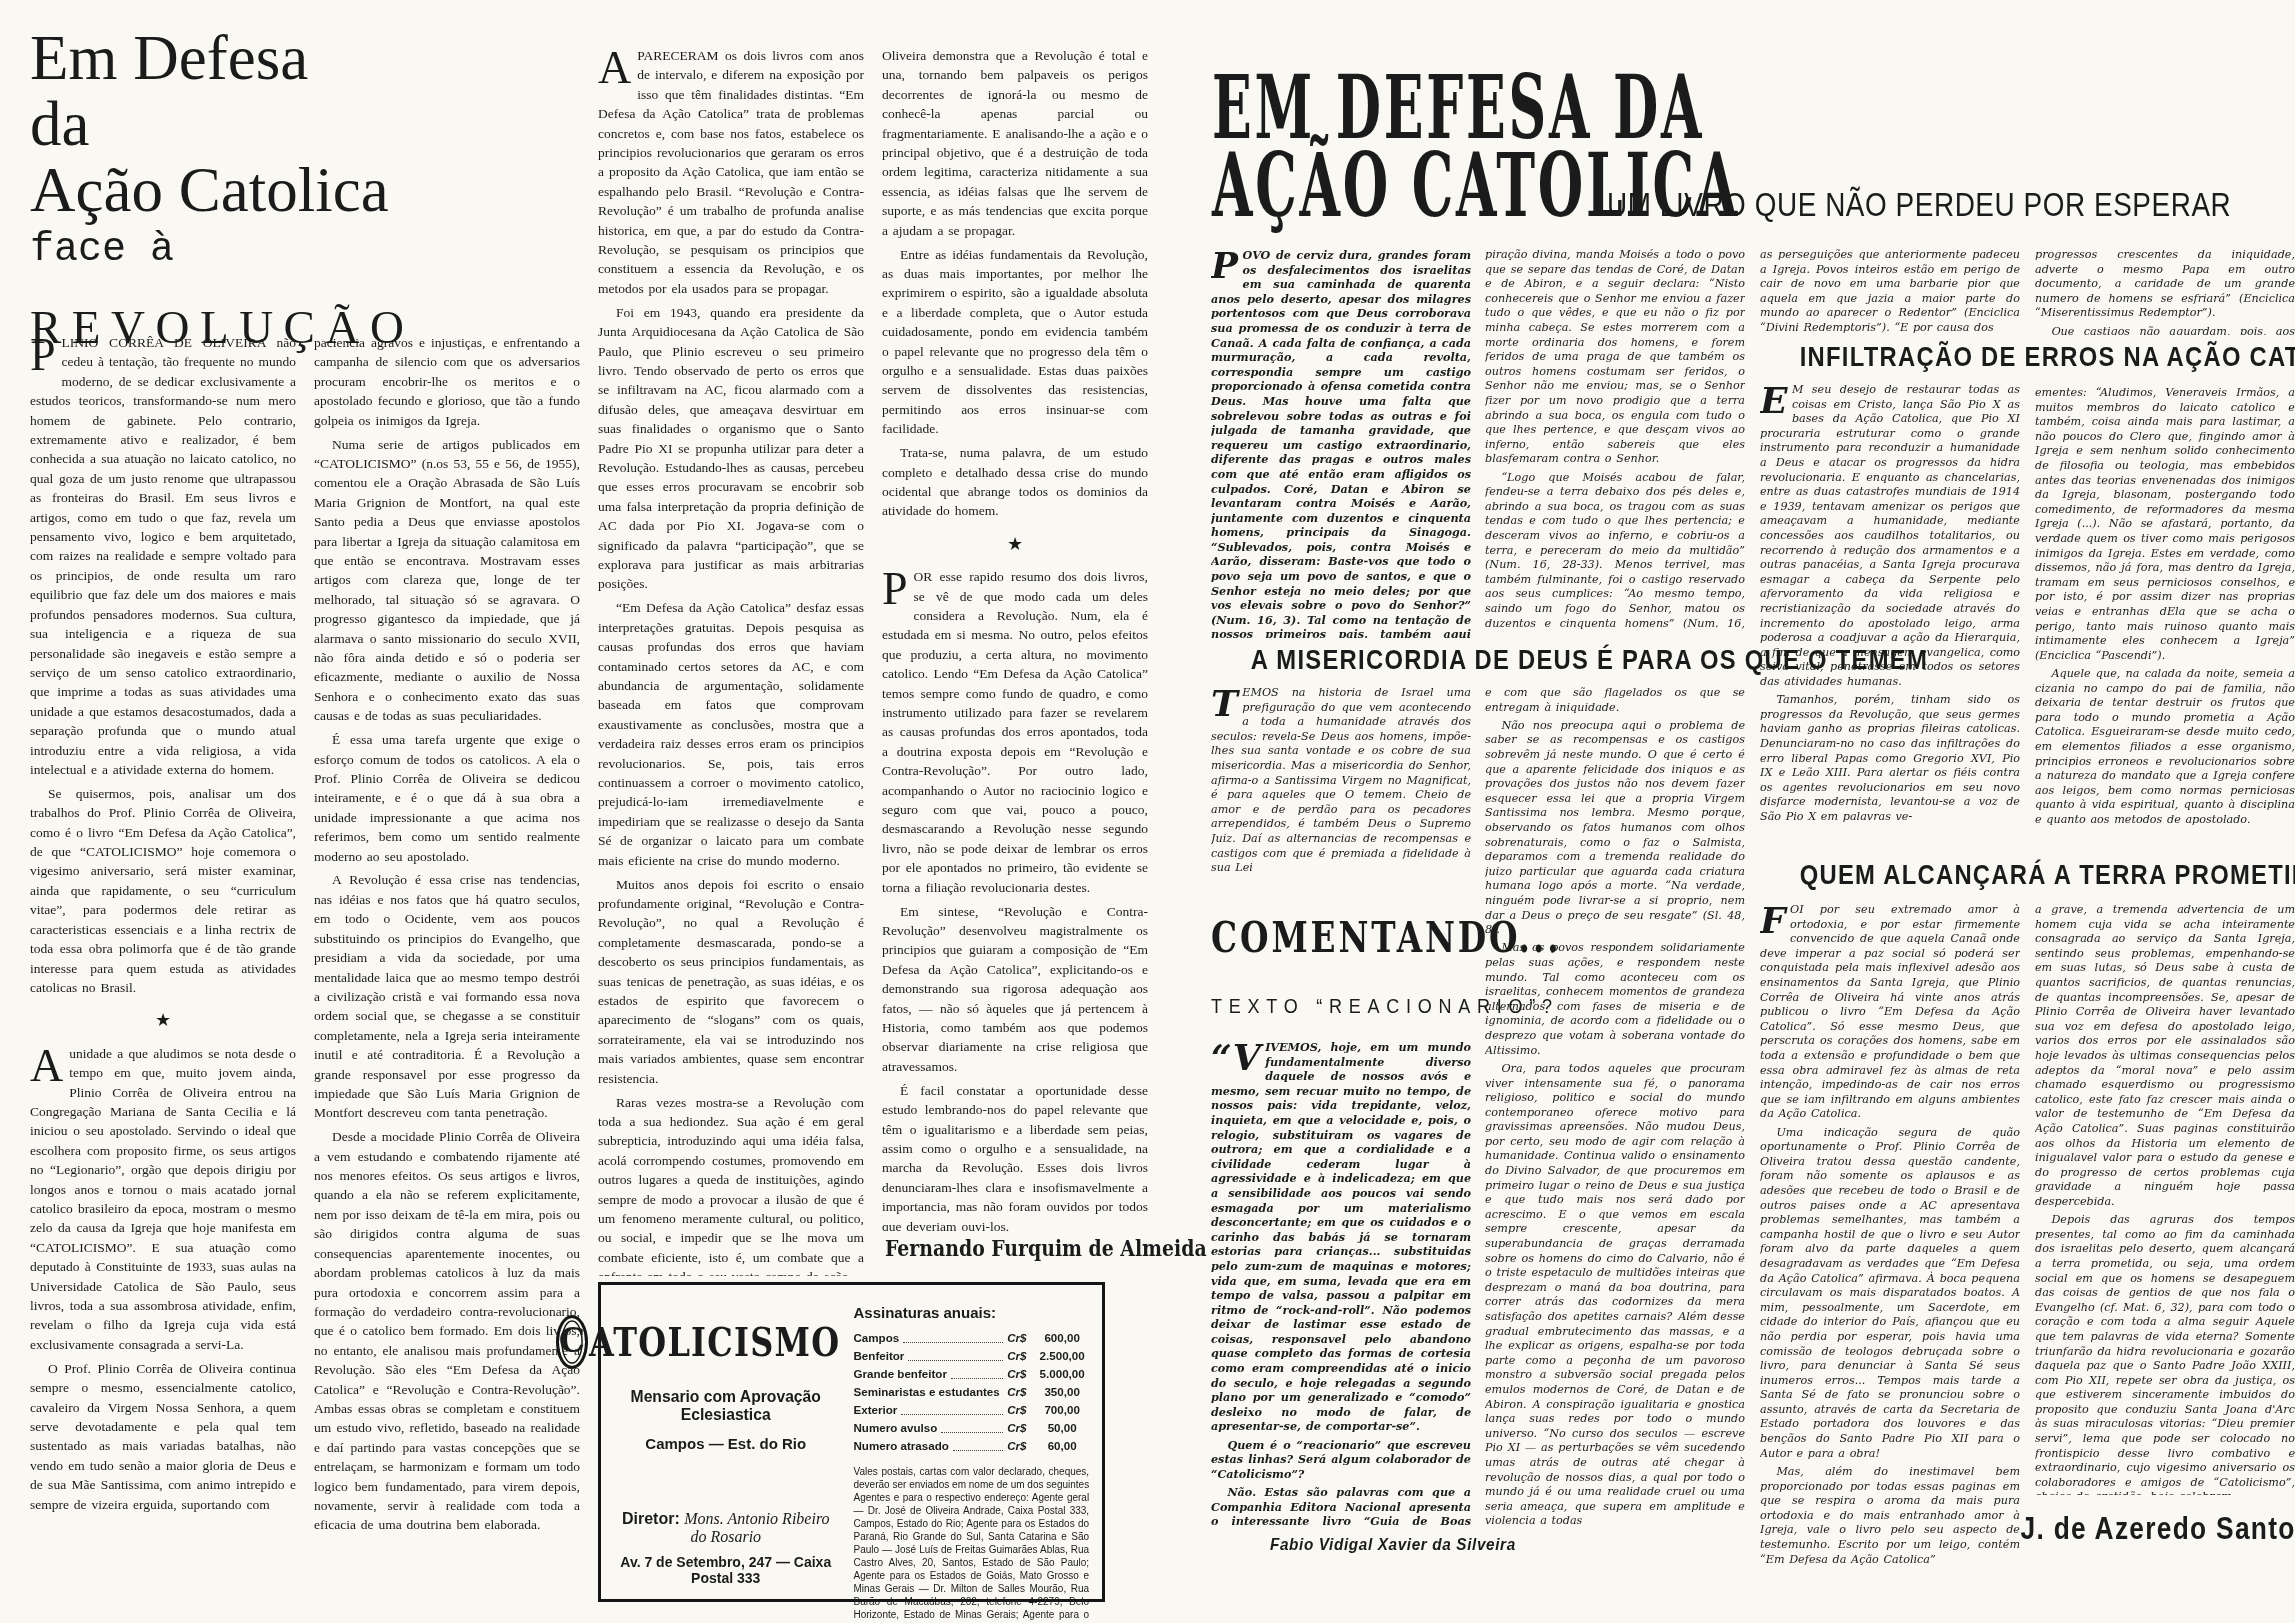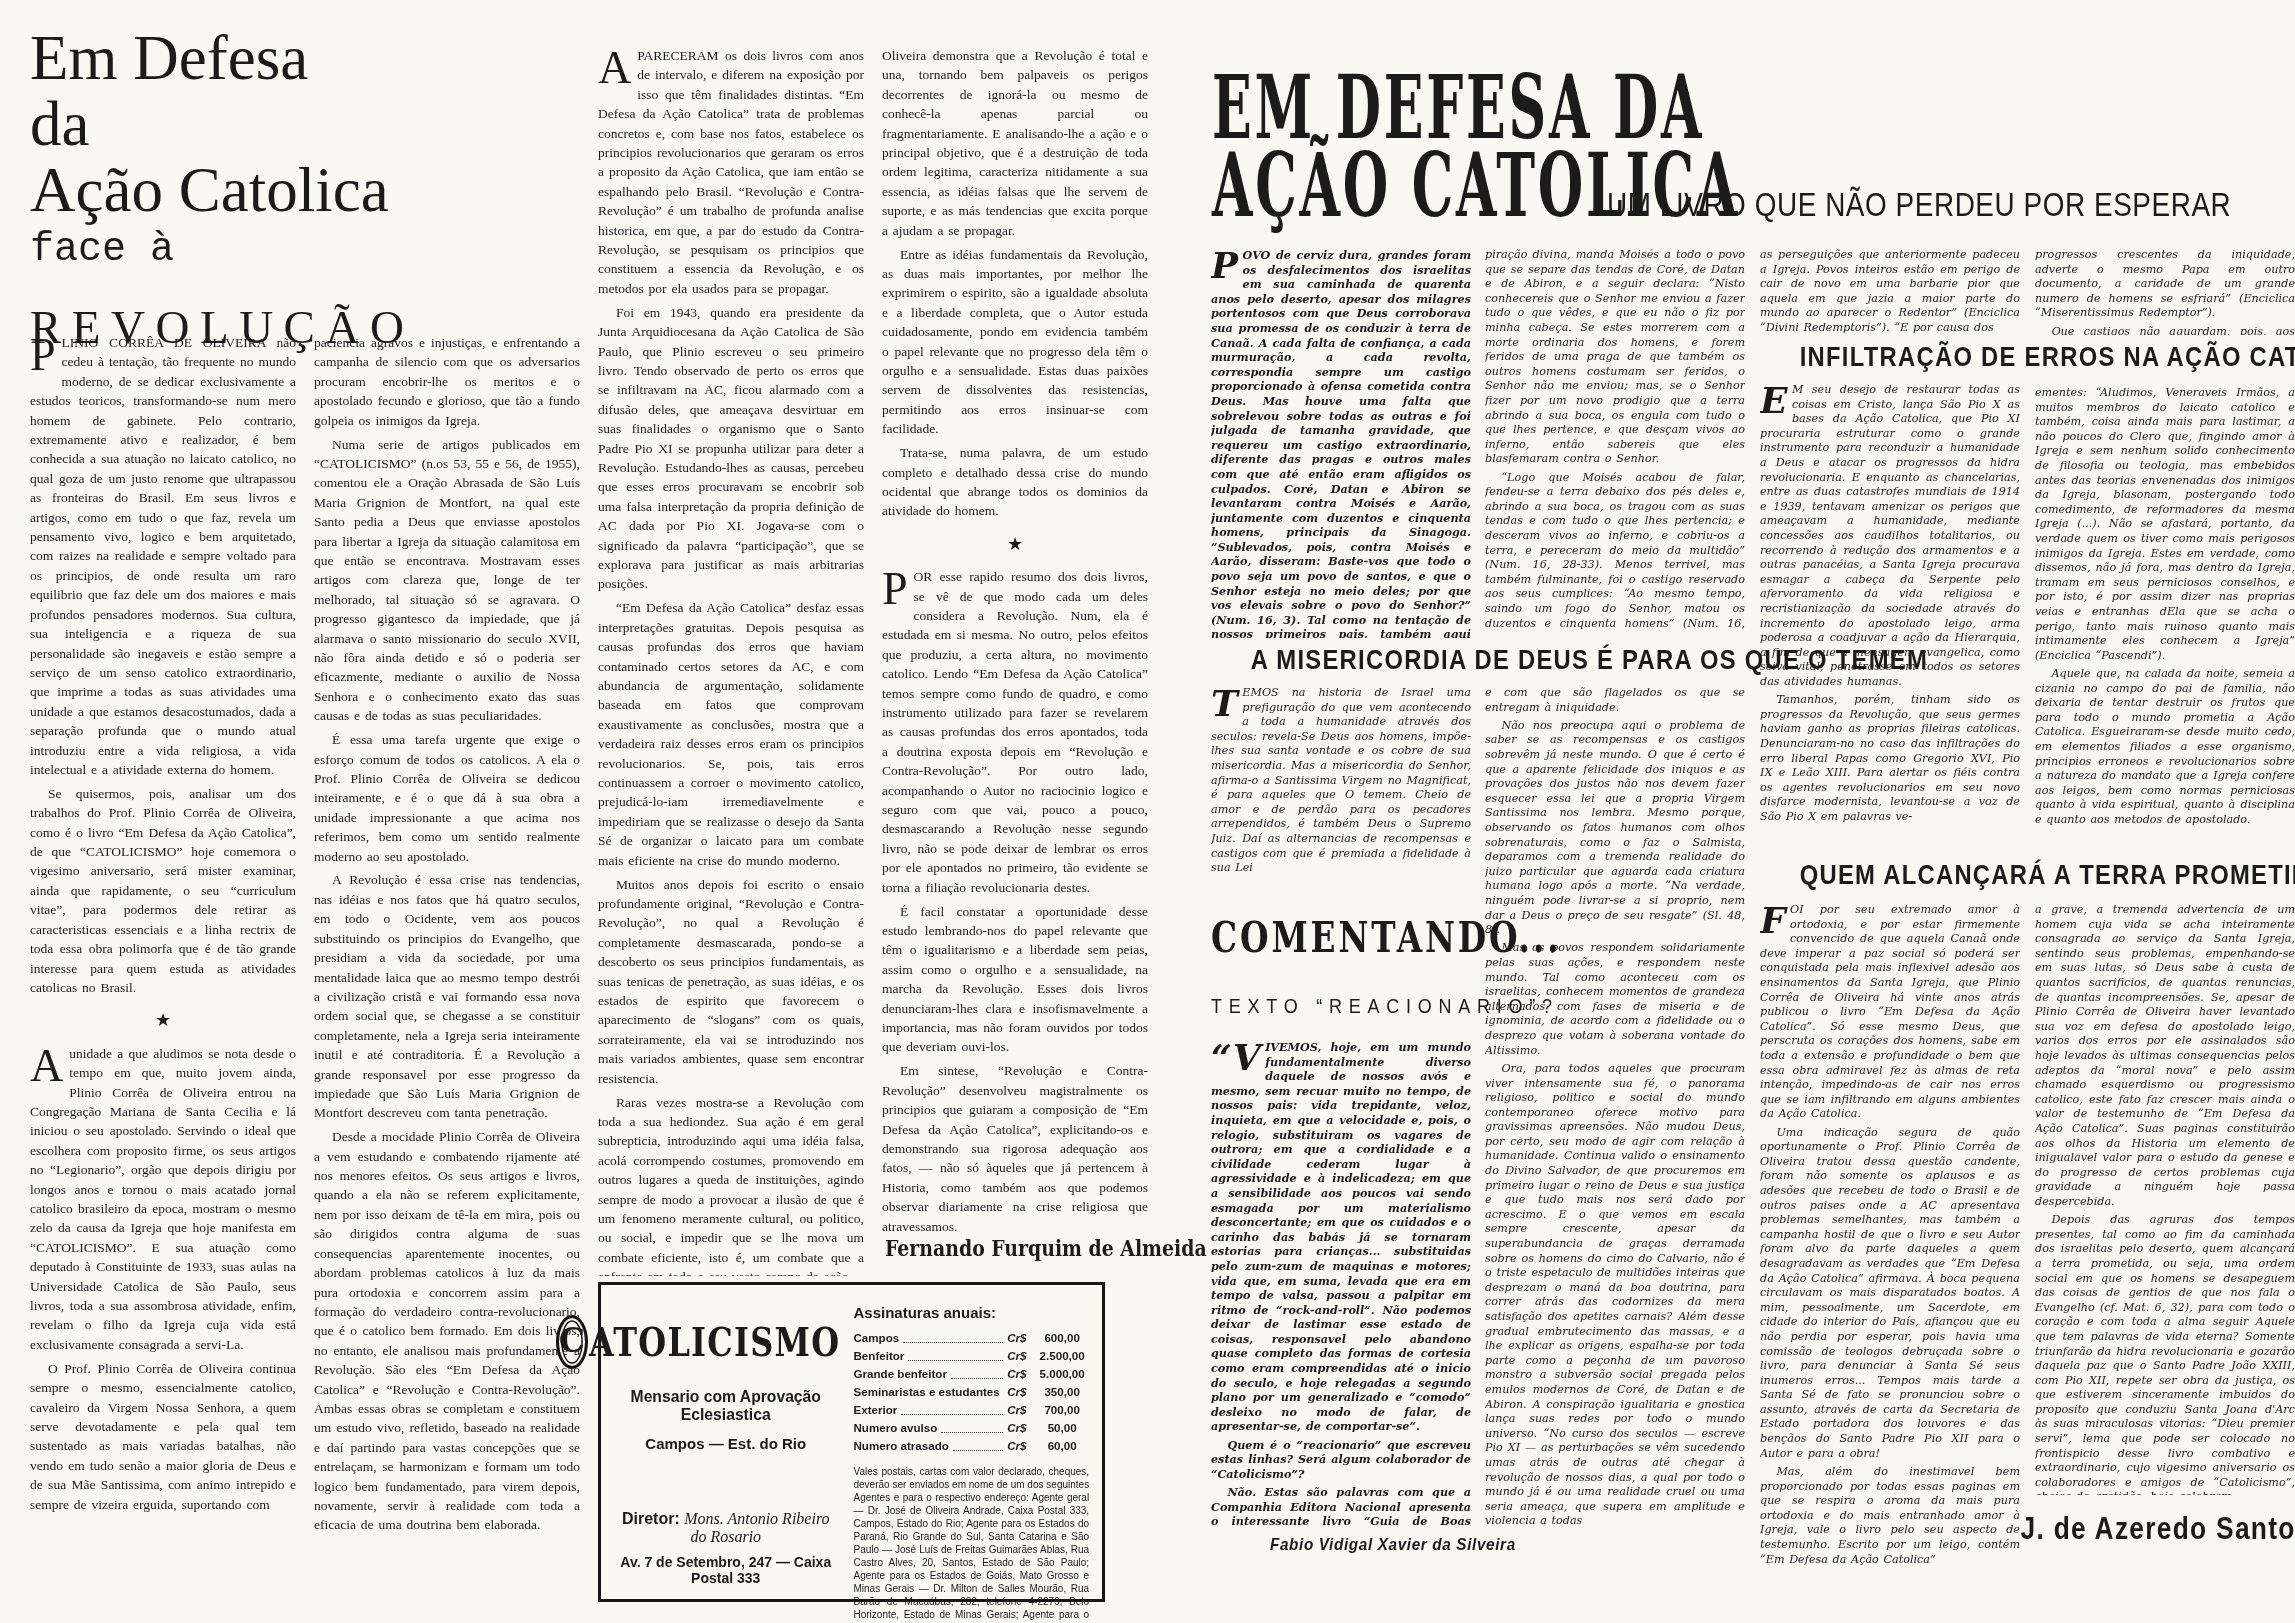--- a/index.html
+++ b/index.html
@@ -107,22 +107,22 @@
     <p class="ind">Raras vezes mostra-se a Revolução com toda a sua hediondez. Sua ação é em geral subrepticia, introduzindo aqui uma idéia falsa, acolá corrompendo costumes, promovendo em outros lugares a queda de instituições, agindo sempre de modo a provocar a ilusão de que é um fenomeno meramente cultural, ou politico, ou social, e impedir que se lhe mova um combate eficiente, isto é, um combate que a enfrente em todo o seu vasto campo de ação.</p>
     <p class="ind">O ensaio do Prof. Plinio Corrêa de</p>
   </div>
 
   <div class="abs lcol" style="left:882px;top:46px;height:1185px;">
     <p>Oliveira demonstra que a Revolução é total e una, tornando bem palpaveis os perigos decorrentes de ignorá-la ou mesmo de conhecê-la apenas parcial ou fragmentariamente. E analisando-lhe a ação e o principal objetivo, que é a destruição de toda ordem legitima, caracteriza nitidamente a sua essencia, as idéias falsas que lhe servem de suporte, e as más tendencias que excita porque a ajudam a se propagar.</p>
     <p class="ind">Entre as idéias fundamentais da Revolução, as duas mais importantes, por melhor lhe exprimirem o espirito, são a igualdade absoluta e a liberdade completa, que o Autor estuda cuidadosamente, pondo em evidencia também o papel relevante que no progresso dela têm o orgulho e a sensualidade. Estas duas paixões servem de dissolventes das resistencias, permitindo aos erros insinuar-se com facilidade.</p>
     <p class="ind">Trata-se, numa palavra, de um estudo completo e detalhado dessa crise do mundo ocidental que abrange todos os dominios da atividade do homem.</p>
     <div class="star">★</div>
     <p><span class="dcap">P</span><span>OR esse rapido resumo dos dois livros, se vê de que modo cada um deles considera a Revolução. Num, ela é estudada em si mesma. No outro, pelos efeitos que produziu, a certa altura, no movimento catolico. Lendo “Em Defesa da Ação Catolica” temos sempre como fundo de quadro, e como instrumento utilizado para fazer se revelarem as causas profundas dos erros apontados, toda a doutrina exposta depois em “Revolução e Contra-Revolução”. Por outro lado, acompanhando o Autor no raciocinio logico e seguro com que vai, pouco a pouco, desmascarando a Revolução nesse segundo livro, não se pode deixar de lembrar os erros por ele apontados no primeiro, tão evidente se torna a filiação revolucionaria destes.</span></p>
+    <p class="ind">Em sintese, “Revolução e Contra-Revolução” desenvolveu magistralmente os principios que guiaram a composição de “Em Defesa da Ação Catolica”, explicitando-os e demonstrando sua rigorosa adequação aos fatos, — não só àqueles que já pertencem à Historia, como também aos que podemos observar diariamente na crise religiosa que atravessamos.</p>
     <p class="ind">É facil constatar a oportunidade desse estudo lembrando-nos do papel relevante que têm o igualitarismo e a liberdade sem peias, assim como o orgulho e a sensualidade, na marcha da Revolução. Esses dois livros denunciaram-lhes clara e insofismavelmente a importancia, mas não foram ouvidos por todos que deveriam ouvi-los.</p>
-    <p class="ind">Em sintese, “Revolução e Contra-Revolução” desenvolveu magistralmente os principios que guiaram a composição de “Em Defesa da Ação Catolica”, explicitando-os e demonstrando sua rigorosa adequação aos fatos, — não só àqueles que já pertencem à Historia, como também aos que podemos observar diariamente na crise religiosa que atravessamos.</p>
 
   </div>
 
   <div class="abs sig-left" style="left:885px;top:1234px;">Fernando Furquim de Almeida</div>
 
   <div class="abs cbox">
     <div class="bleft">
       <div class="logo-row">
         <span class="emblem">C</span>
         <span class="logo-txt">ATOLICISMO</span>

